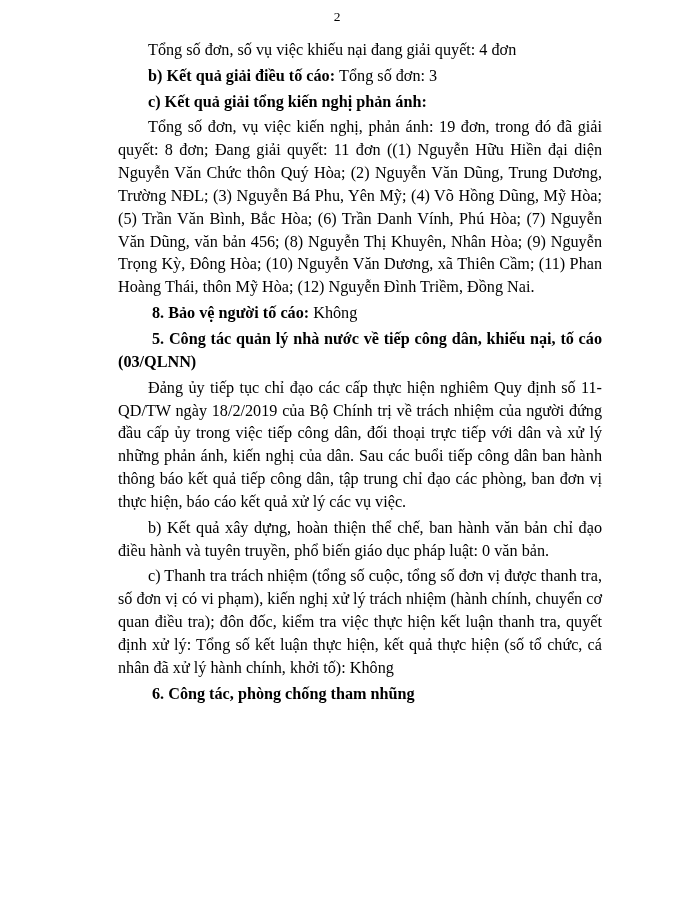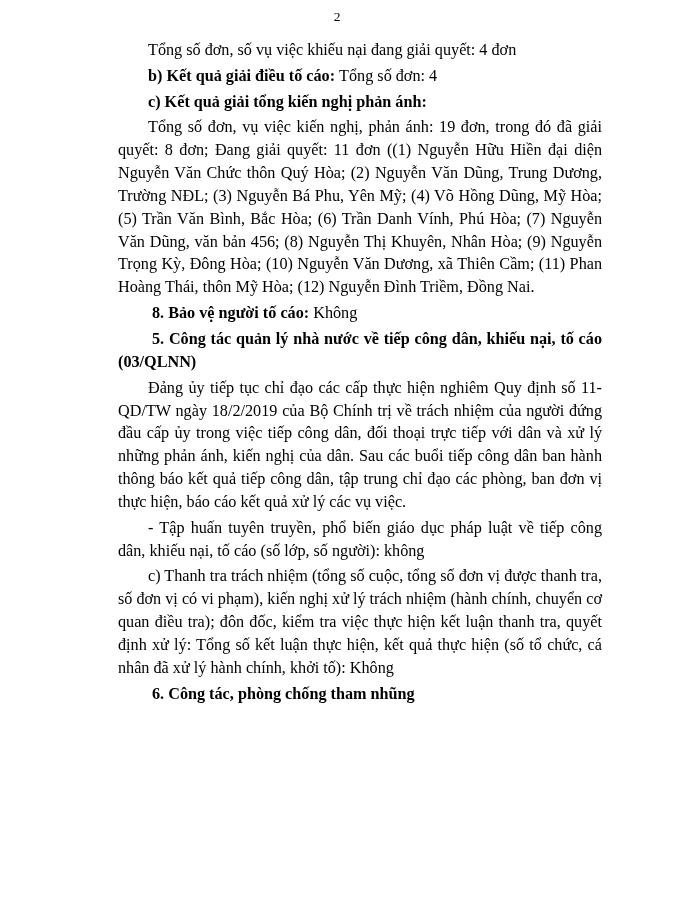--- a/index.html
+++ b/index.html
@@ -51,23 +51,23 @@
   i, .i {
   }
 </style>
 </head>
 <body>
 
 <div class="page">
   <div class="page-number">2</div>
   <div id="body-content">
       <p class="para indent"><span>Tổng số đơn, số vụ việc khiếu nại đang giải quyết: 4 đơn</span></p>
-      <p class="para indent"><span class="b">b) Kết quả giải điều tố cáo: </span><span>Tổng số đơn: 4</span></p>
+      <p class="para indent"><span class="b">b) Kết quả giải điều tố cáo: </span><span>Tổng số đơn: 3</span></p>
       <p class="para indent"><span class="b">c) Kết quả giải tổng kiến nghị phản ánh:</span></p>
       <p class="para indent"><span>Tổng số đơn, vụ việc kiến nghị, phản ánh: 19 đơn, trong đó đã giải quyết: 8 đơn; Đang giải quyết: 11  đơn </span><span class="i"> ((1) Nguyễn Hữu Hiền đại diện Nguyễn Văn Chức thôn Quý Hòa; (2) Nguyễn Văn Dũng, Trung Dương, Trường NĐL; (3) Nguyễn Bá Phu, Yên Mỹ; (4) Võ Hồng Dũng, Mỹ Hòa; (5) Trần Văn Bình, Bắc Hòa; (6) Trần Danh Vính, Phú Hòa; (7) Nguyễn Văn Dũng, văn bản 456; (8) Nguyễn Thị Khuyên, Nhân Hòa; (9) Nguyễn Trọng Kỳ, Đông Hòa; (10) Nguyễn Văn Dương, xã Thiên Cầm; (11) Phan Hoàng Thái, thôn Mỹ Hòa; (12) Nguyễn Đình Triềm, Đồng Nai.</span></p>
       <p class="para indent-lg"><span class="b">8. Bảo vệ người tố cáo: </span><span>Không</span></p>
       <p class="para indent-lg"><span class="b">5. Công tác quản lý nhà nước về tiếp công dân, khiếu nại, tố cáo (03/QLNN)</span></p>
       <p class="para indent"><span>Đảng ủy tiếp tục chỉ đạo các cấp thực hiện nghiêm Quy định số 11-QD/TW ngày 18/2/2019 của Bộ Chính trị về trách nhiệm của người đứng đầu cấp ủy trong việc tiếp công dân, đối thoại trực tiếp với dân và xử lý những phản ánh, kiến nghị của dân. Sau các buổi tiếp công dân ban hành thông báo kết quả tiếp công dân, tập trung chỉ đạo các phòng, ban đơn vị thực hiện, báo cáo kết quả xử lý các vụ việc.</span></p>
-      <p class="para indent"><span>- Tập huấn tuyên truyền, phổ biến giáo dục pháp luật về tiếp công dân, khiếu nại, tố cáo (số lớp, số người): không</span></p>
+      <p class="para indent"><span>b) Kết quả xây dựng, hoàn thiện thể chế, ban hành văn bản chỉ đạo điều hành và tuyên truyền, phổ biến giáo dục pháp luật: 0 văn bản.</span></p>
       <p class="para indent"><span>c) Thanh tra trách nhiệm (tổng số cuộc, tổng số đơn vị được thanh tra, số đơn vị có vi phạm), kiến nghị xử lý trách nhiệm (hành chính, chuyển cơ quan điều tra); đôn đốc, kiểm tra việc thực hiện kết luận thanh tra, quyết định xử lý: Tổng số kết luận thực hiện, kết quả thực hiện (số tổ chức, cá nhân đã xử lý hành chính, khởi tố): Không</span></p>
       <p class="para indent-lg"><span class="b">6. Công tác, phòng chống tham nhũng</span></p>
     </div>
 </div>
 
 </body></html>

